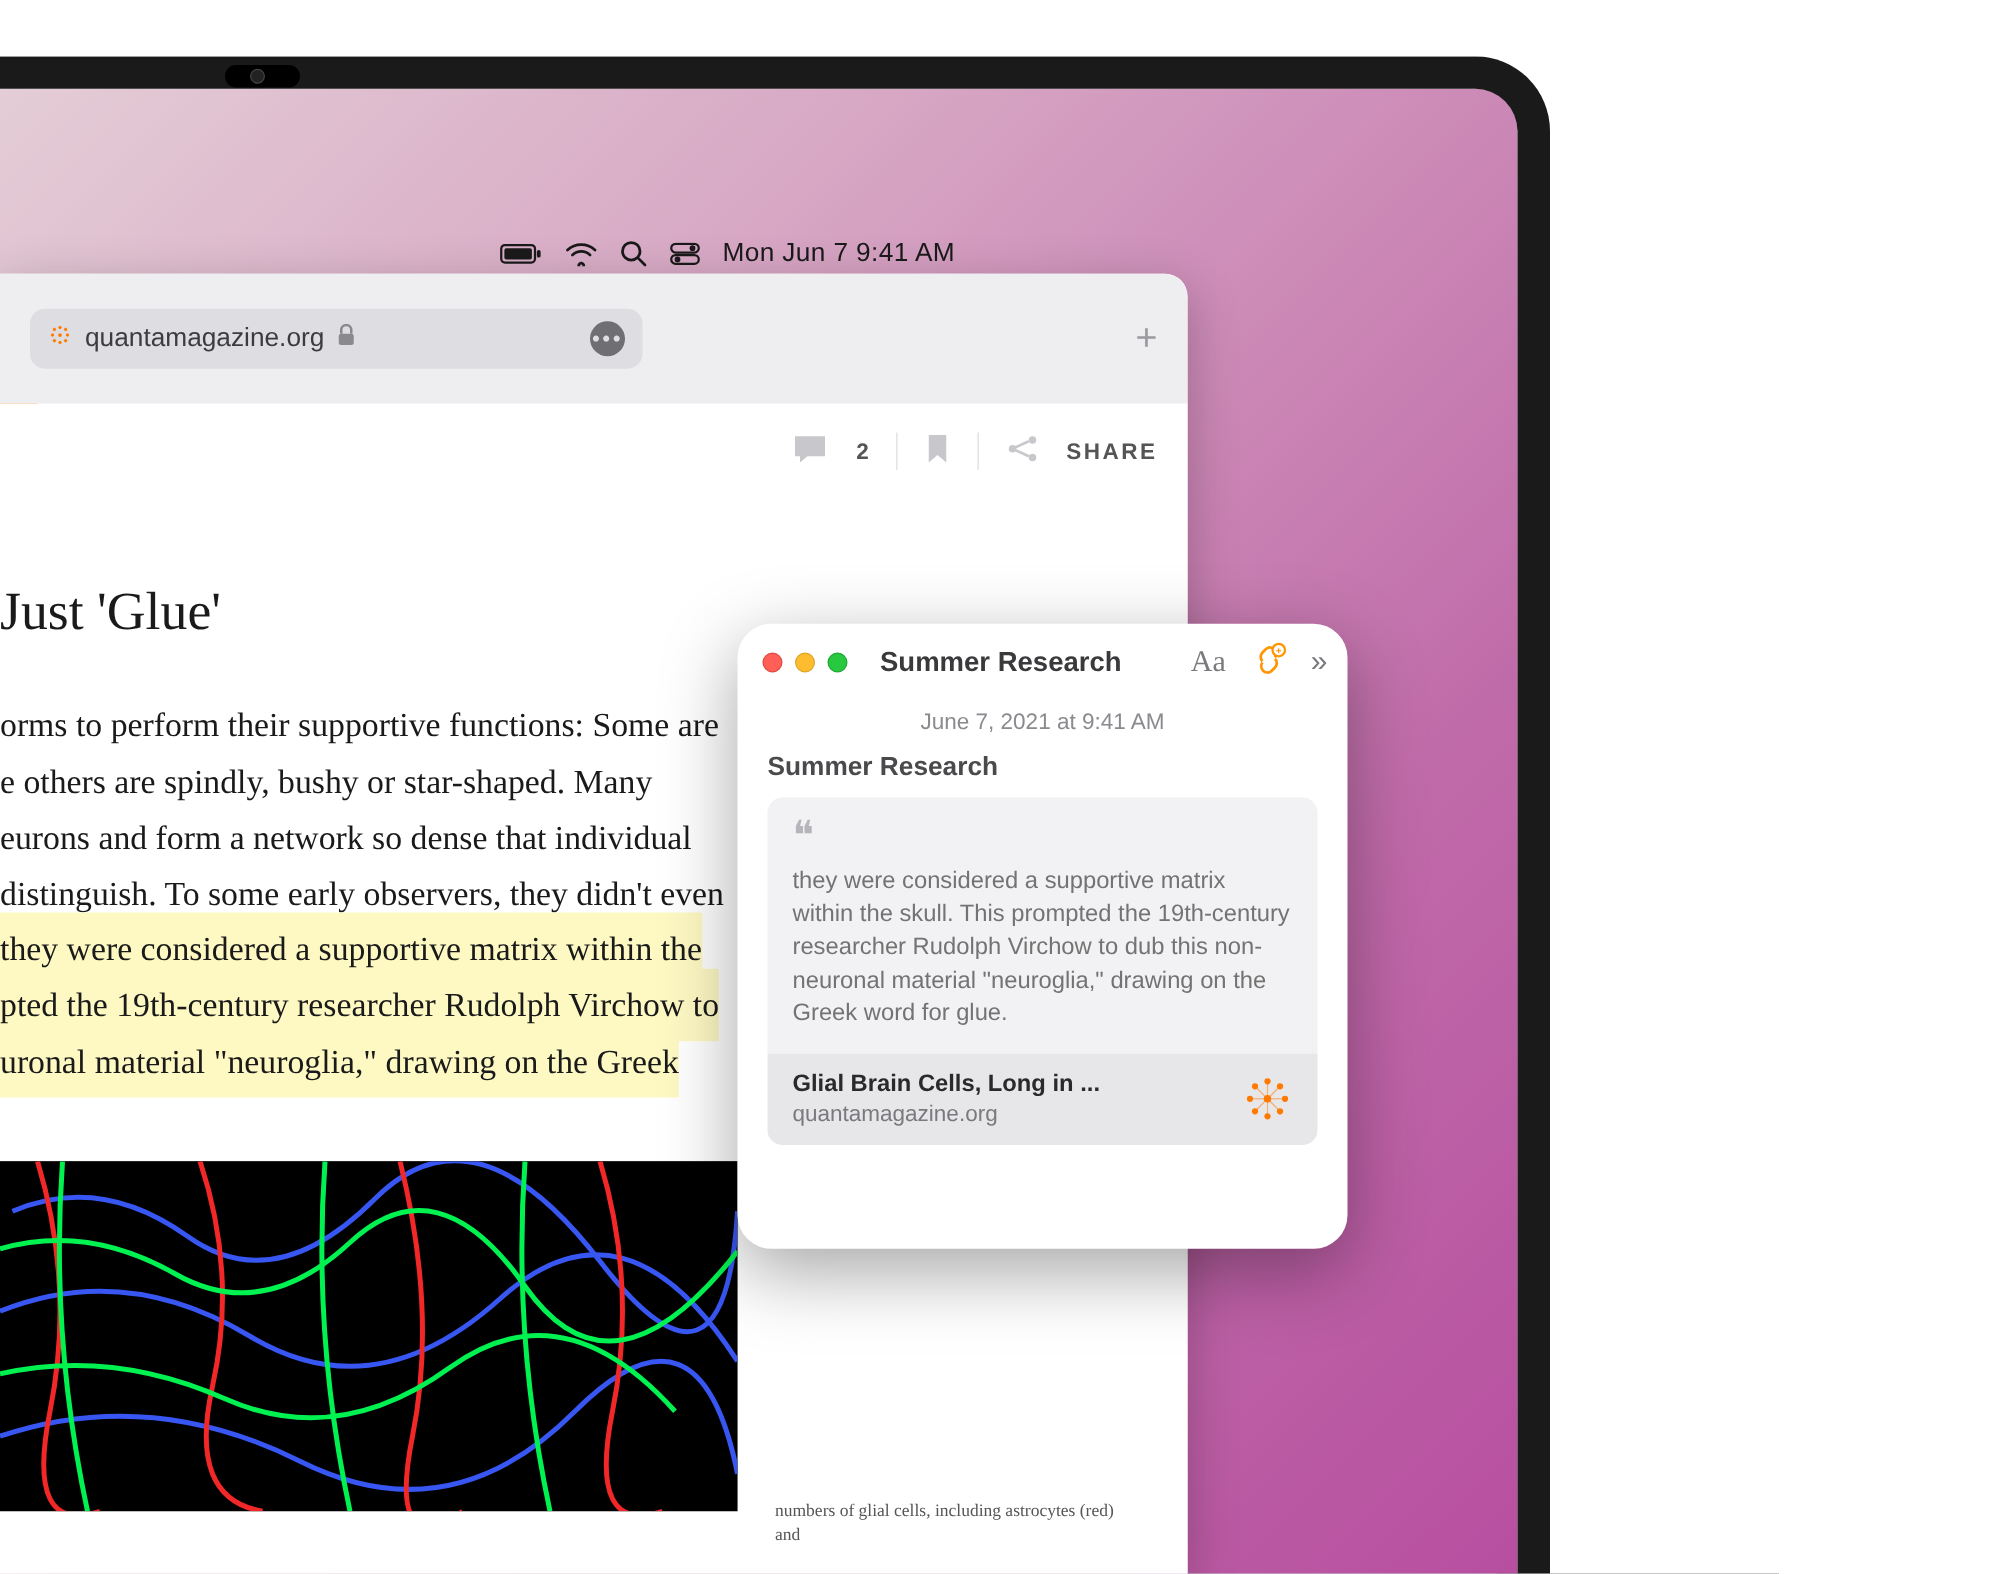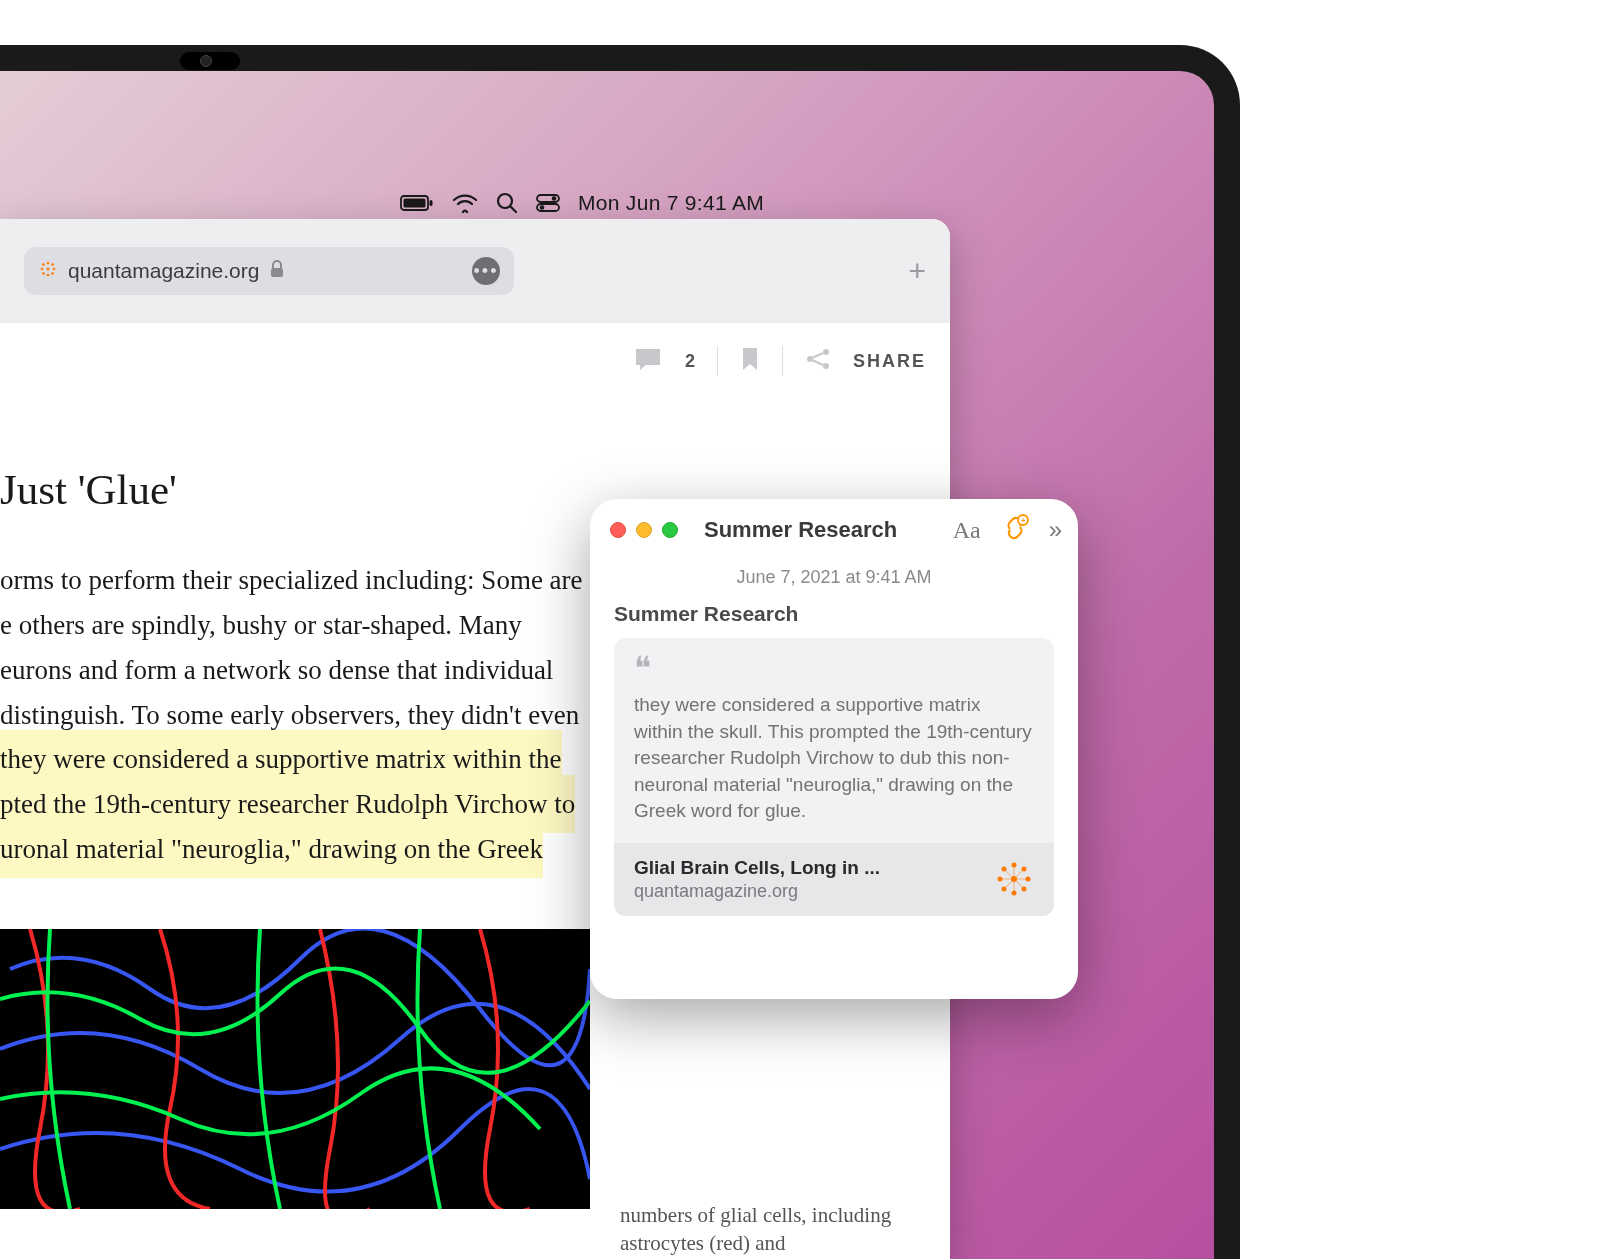--- a/index.html
+++ b/index.html
@@ -76,21 +76,21 @@
   .hl { background: #fef9c3; padding: 14px 0; }
   .article-image {
     margin-top: 60px; width: 590px; height: 280px;
     background: #000; overflow: hidden; position: relative;
   }
   .neuron-art {
     position: absolute; inset: 0;
   }
   .caption-side {
     position: absolute; left: 620px; top: 878px; width: 280px;
-    font-size: 21px; color: #555; font-family: Georgia, serif; line-height: 1.35;
+    font-size: 14px; color: #555; font-family: Georgia, serif; line-height: 1.35;
   }
   
   .notes-window {
     position: absolute; top: 428px; left: 590px; width: 488px; height: 500px;
     background: #fff; border-radius: 27px;
     box-shadow: 0 18px 60px rgba(0,0,0,0.35);
     display: flex; flex-direction: column;
   }
   .notes-titlebar {
     height: 62px; display: flex; align-items: center; padding: 0 20px; gap: 12px;
@@ -213,21 +213,21 @@
                 <circle cx="21" cy="18" r="3" fill="#c8c8cc"></circle>
                 <line x1="7" y1="10" x2="18" y2="5" stroke="#c8c8cc" stroke-width="2"></line>
                 <line x1="7" y1="12" x2="18" y2="17" stroke="#c8c8cc" stroke-width="2"></line>
               </svg>
           </span>
           <span style="color:#555">SHARE</span>
         </div>
 
         <div class="article">
           <h1>Just 'Glue'</h1>
-          <p>orms to perform their specialized including: Some are</p>
+          <p>orms to perform their supportive functions: Some are</p>
           <p>e others are spindly, bushy or star-shaped. Many</p>
           <p>eurons and form a network so dense that individual</p>
           <p>distinguish. To some early observers, they didn't even</p>
           <p><span class="hl"> they were considered a supportive matrix within the</span></p>
           <p><span class="hl">pted the 19th-century researcher Rudolph Virchow to</span></p>
           <p><span class="hl">uronal material "neuroglia," drawing on the Greek</span></p>
 
           <div class="article-image">
             <svg class="neuron-art" viewBox="0 0 590 280">
               <rect width="590" height="280" fill="#000"></rect>

